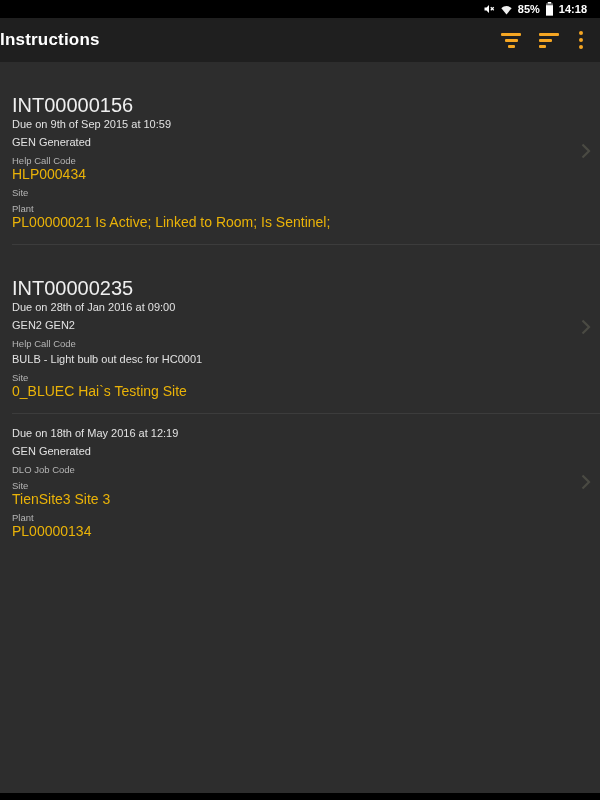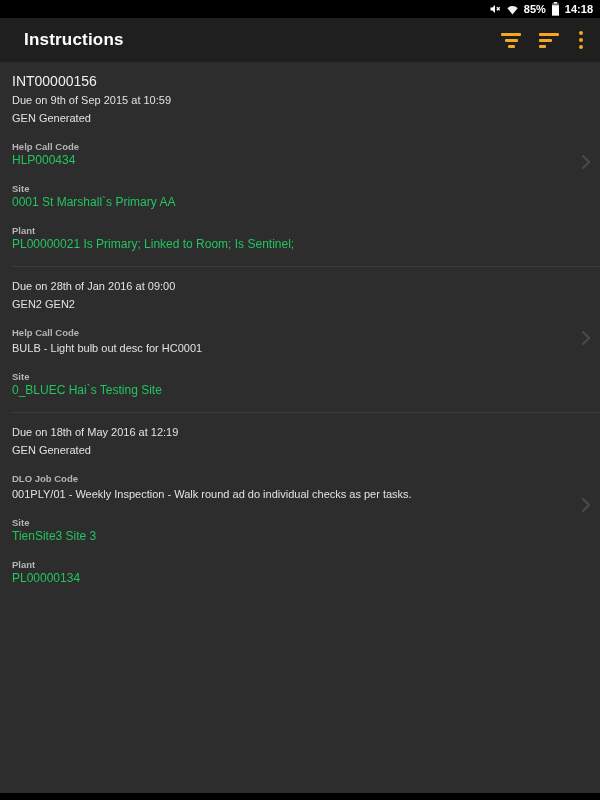--- a/index.html
+++ b/index.html
@@ -8,52 +8,52 @@
     background:#2d2d2d;
     font-family:"Liberation Sans", sans-serif;
     -webkit-font-smoothing:antialiased;
   }
   .screen{position:relative;width:600px;height:800px;background:#2d2d2d;}
 
   
   .status-bar{
     height:18px;background:#000;
     display:flex;align-items:center;justify-content:flex-end;
-    padding:0 7px;gap:5px;
+    padding:0 13px;gap:5px;
     color:#fff;font-size:11px;font-weight:700;
   }
   .status-bar svg{display:block;}
 
   
   .app-bar{
     height:44px;background:#1f1f1f;
     display:flex;align-items:center;
-    padding:0 6px 0 24px;
+    padding:0 6px 0 0;
   }
   .app-title{flex:1;color:#fff;font-size:17px;font-weight:700;letter-spacing:.2px;}
   .action-btn{
     width:38px;height:38px;display:flex;align-items:center;justify-content:center;
     background:none;border:none;padding:0;cursor:pointer;
   }
   .bars{display:flex;flex-direction:column;gap:3px;}
   .bars.centered{align-items:center;}
   .bars.lefted{align-items:flex-start;}
   .bar{height:3px;border-radius:1px;background:#f5a623;}
   .bar.w1{width:20px;}.bar.w2{width:13px;}.bar.w3{width:7px;}
   .dots{display:flex;flex-direction:column;gap:3px;align-items:center;}
   .dot{width:4px;height:4px;border-radius:50%;background:#f5a623;}
 
   
   .list{background:#2d2d2d;}
   .list-item{position:relative;padding:11px 30px 12px 12px;cursor:pointer;}
-  .item-code{font-size:14px;line-height:16px;margin-bottom:3px;color:#efefef;}
+  .item-code{font-size:20px;line-height:16px;margin-bottom:3px;color:#efefef;margin-top:24px;}
   .item-line{font-size:11px;line-height:16px;margin-bottom:2px;color:#e2e2e2;}
   .item-desc{margin-top:2px;}
-  .field-label{font-size:9.5px;line-height:11px;font-weight:700;margin-top:15px;color:#b5b5b5;}
-  .field-value{font-size:12px;line-height:16px;margin-bottom:2px;color:#22c55e;}
+  .field-label{font-size:9.5px;line-height:11px;font-weight:400;margin-top:5px;color:#b5b5b5;}
+  .field-value{font-size:14px;line-height:16px;margin-bottom:2px;color:#eab308;}
   .chevron{position:absolute;right:9px;top:50%;transform:translateY(-50%);}
   .divider{height:1px;background:#3c3c3c;margin-left:12px;}
 
   
   .bottom-bar{position:absolute;left:0;right:0;bottom:0;height:7px;background:#000;}
 </style>
 </head>
 <body>
 
 <div class="screen">
@@ -108,51 +108,50 @@
 
   <div class="list">
 
     <div class="list-item">
       <div class="item-code">INT00000156</div>
       <div class="item-line">Due on 9th of Sep 2015 at 10:59</div>
       <div class="item-line">GEN Generated</div>
       <div class="field-label">Help Call Code</div>
       <div class="field-value">HLP000434</div>
       <div class="field-label">Site</div>
-      <div class="field-value">0001 St Marshall`s Primary AA</div>
       <div class="field-label">Plant</div>
-      <div class="field-value">PL00000021 Is Primary; Linked to Room; Is Sentinel;</div>
+      <div class="field-value">PL00000021 Is Active; Linked to Room; Is Sentinel;</div>
       <span class="chevron">
         <svg width="11" height="18" viewBox="0 0 11 18">
           <path d="M2.5 2.5l6.5 6.5-6.5 6.5" stroke="#4a4a43" stroke-width="2.2" fill="none"></path>
         </svg>
       </span>
     </div>
     <div class="divider"></div>
 
     <div class="list-item">
+      <div class="item-code">INT00000235</div>
       <div class="item-line">Due on 28th of Jan 2016 at 09:00</div>
       <div class="item-line">GEN2 GEN2</div>
       <div class="field-label">Help Call Code</div>
       <div class="item-line item-desc">BULB - Light bulb out desc for HC0001</div>
       <div class="field-label">Site</div>
       <div class="field-value">0_BLUEC Hai`s Testing Site</div>
       <span class="chevron">
         <svg width="11" height="18" viewBox="0 0 11 18">
           <path d="M2.5 2.5l6.5 6.5-6.5 6.5" stroke="#4a4a43" stroke-width="2.2" fill="none"></path>
         </svg>
       </span>
     </div>
     <div class="divider"></div>
 
     <div class="list-item">
       <div class="item-line">Due on 18th of May 2016 at 12:19</div>
       <div class="item-line">GEN Generated</div>
       <div class="field-label">DLO Job Code</div>
-      <div class="item-line item-desc">001PLY/01 - Weekly Inspection - Walk round ad do individual checks as per tasks.</div>
       <div class="field-label">Site</div>
       <div class="field-value">TienSite3 Site 3</div>
       <div class="field-label">Plant</div>
       <div class="field-value">PL00000134</div>
       <span class="chevron">
         <svg width="11" height="18" viewBox="0 0 11 18">
           <path d="M2.5 2.5l6.5 6.5-6.5 6.5" stroke="#4a4a43" stroke-width="2.2" fill="none"></path>
         </svg>
       </span>
     </div>

